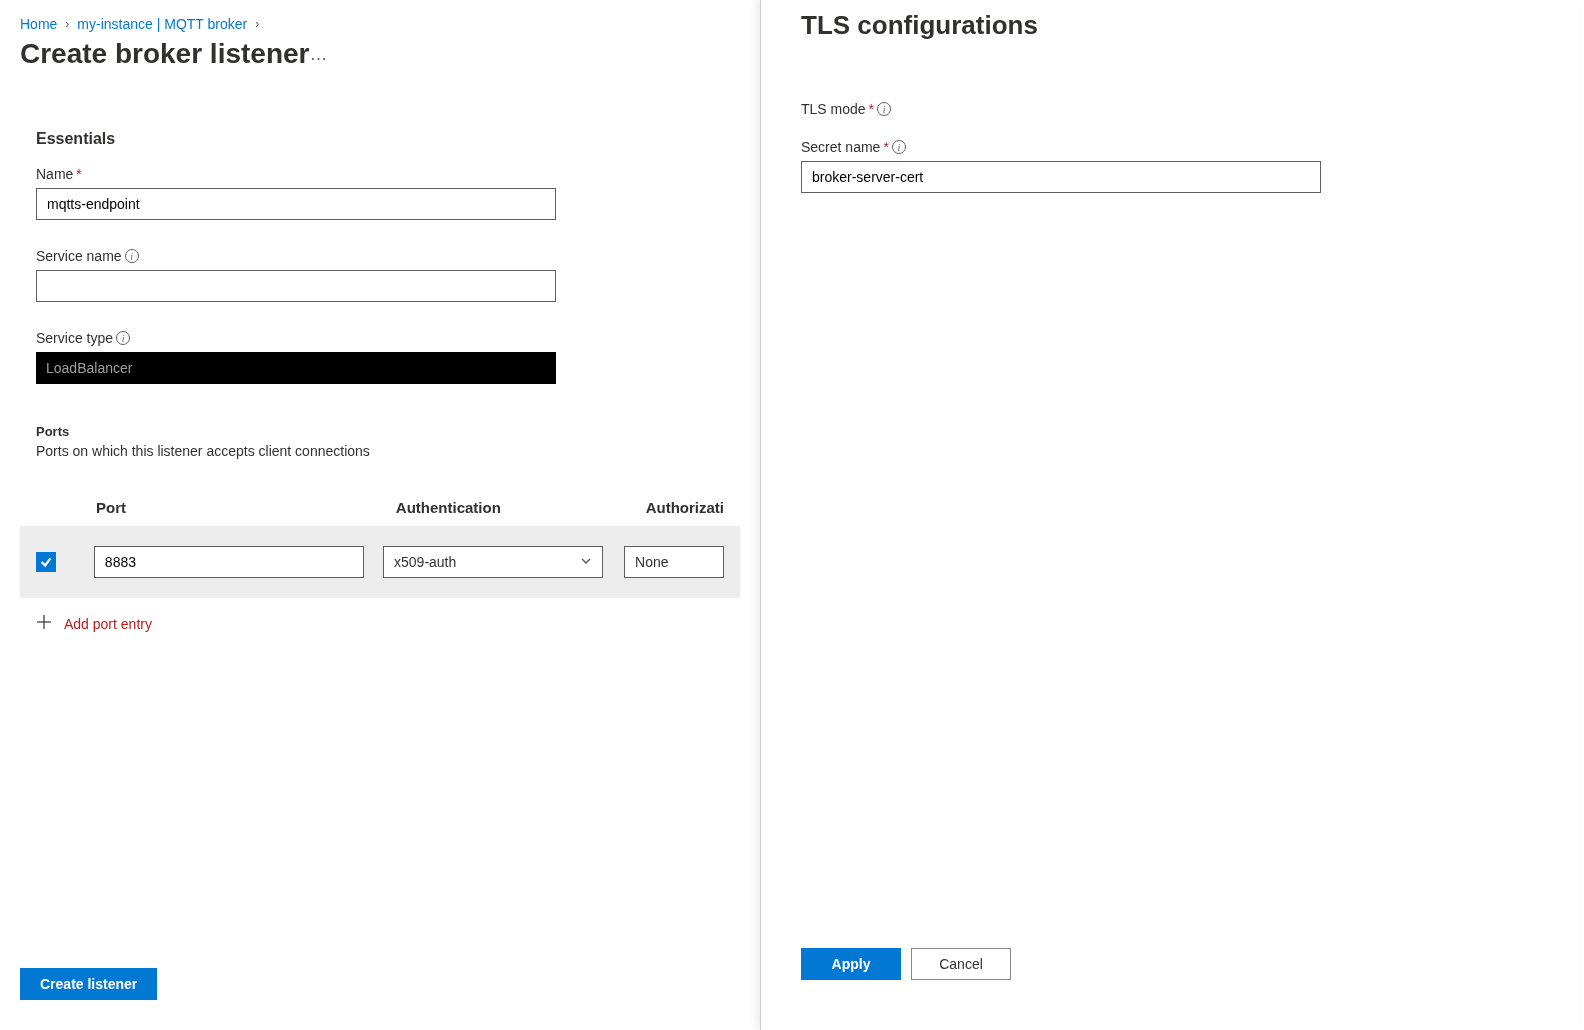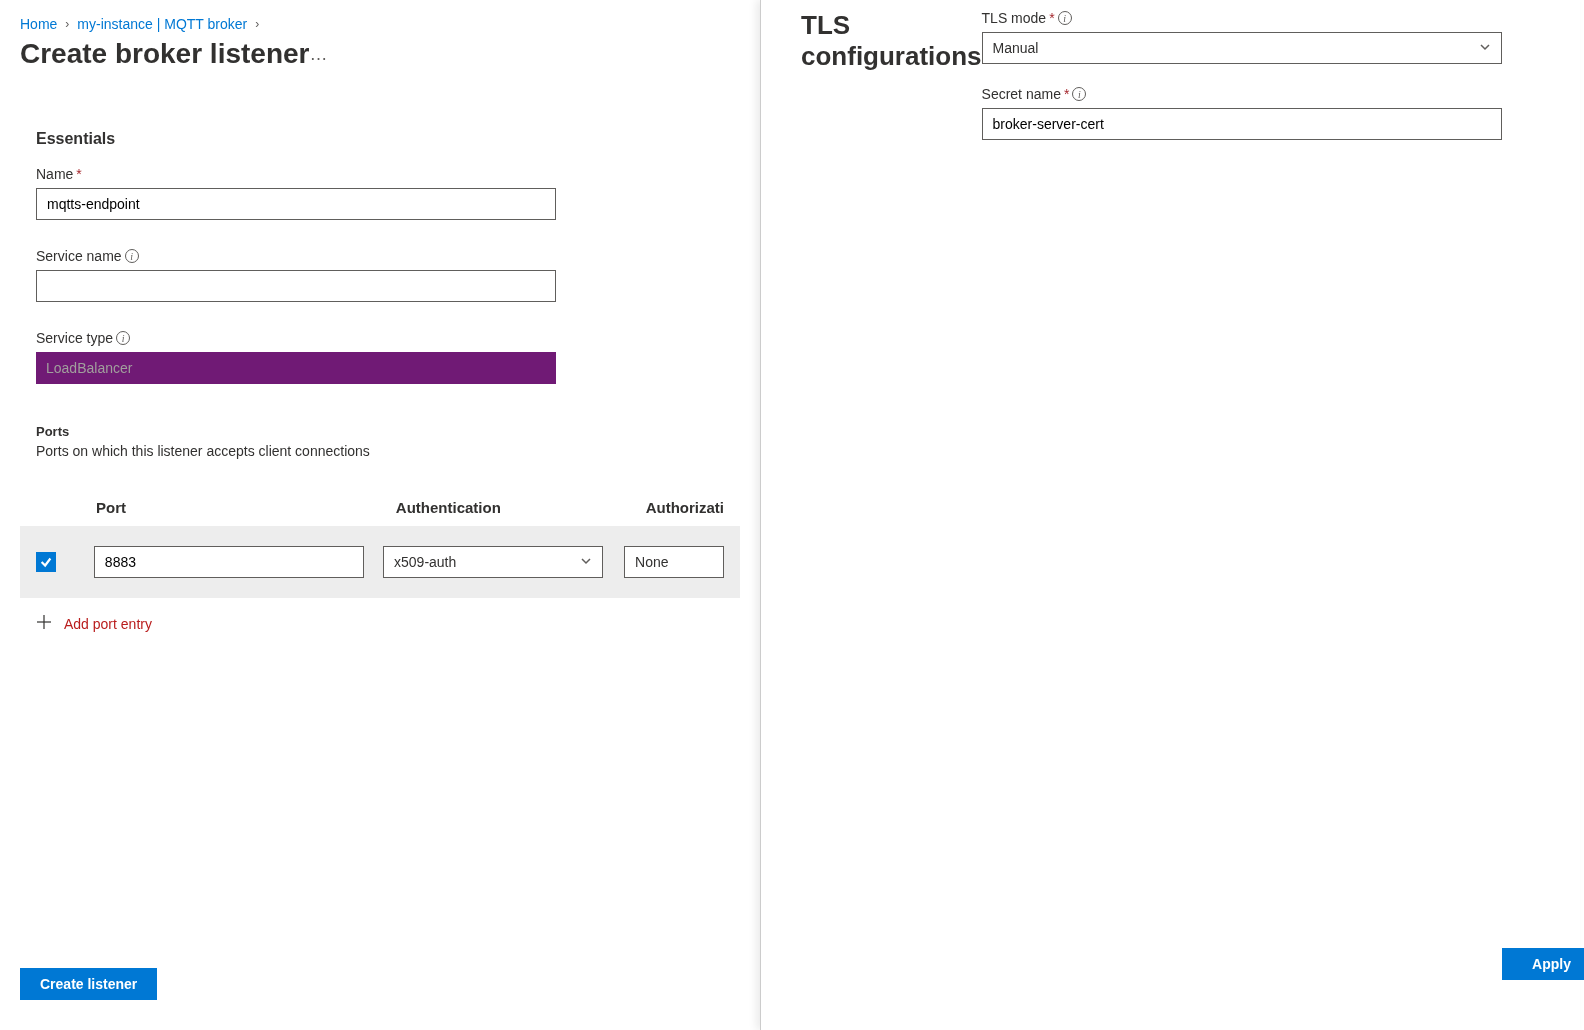--- a/index.html
+++ b/index.html
@@ -28,20 +28,21 @@
     .side-pane {
       position: absolute;
       left: 760px;
       top: 0;
       width: 820px;
       height: 1030px;
       padding: 10px 40px 20px 40px;
       border-left: 1px solid #ccc;
       box-shadow: -4px 0 8px rgba(0,0,0,0.08);
       display: flex;
+      flex-direction: column;
     }
     .breadcrumb {
       display: flex;
       align-items: center;
       gap: 8px;
       font-size: 14px;
       color: #605e5c;
       margin-bottom: 6px;
     }
     .breadcrumb a {
@@ -104,21 +105,21 @@
     .text-input {
       width: 520px;
       height: 32px;
       padding: 0 10px;
       border: 1px solid #605e5c;
       font-size: 14px;
       font-family: inherit;
       background: #fff;
     }
     .text-input.disabled {
-      background: #701a75;
+      background: #000000;
       border: none;
       color: #a19f9d;
     }
     .ports-heading {
       font-size: 13px;
       font-weight: 600;
       margin-bottom: 4px;
       margin-top: 40px;
     }
     .ports-desc {
@@ -376,28 +377,20 @@
 <div class="side-pane">
   <h2 class="side-title">TLS configurations</h2>
 
   <div class="side-form">
     <div class="form-group">
       <div class="form-label">
         <span>TLS mode</span>
         <span class="required">*</span>
         <span class="info-icon">i</span>
       </div>
-      <div class="side-select">
-        <span>Manual</span>
-        <span class="chevron-down">
-          <svg viewBox="0 0 12 12">
-              <polyline points="2,4 6,8 10,4"></polyline>
-            </svg>
-        </span>
-      </div>
     </div>
 
     <div class="form-group">
       <div class="form-label">
         <span>Secret name</span>
         <span class="required">*</span>
         <span class="info-icon">i</span>
       </div>
       <input class="text-input" type="text" value="broker-server-cert" style="">
     </div>

